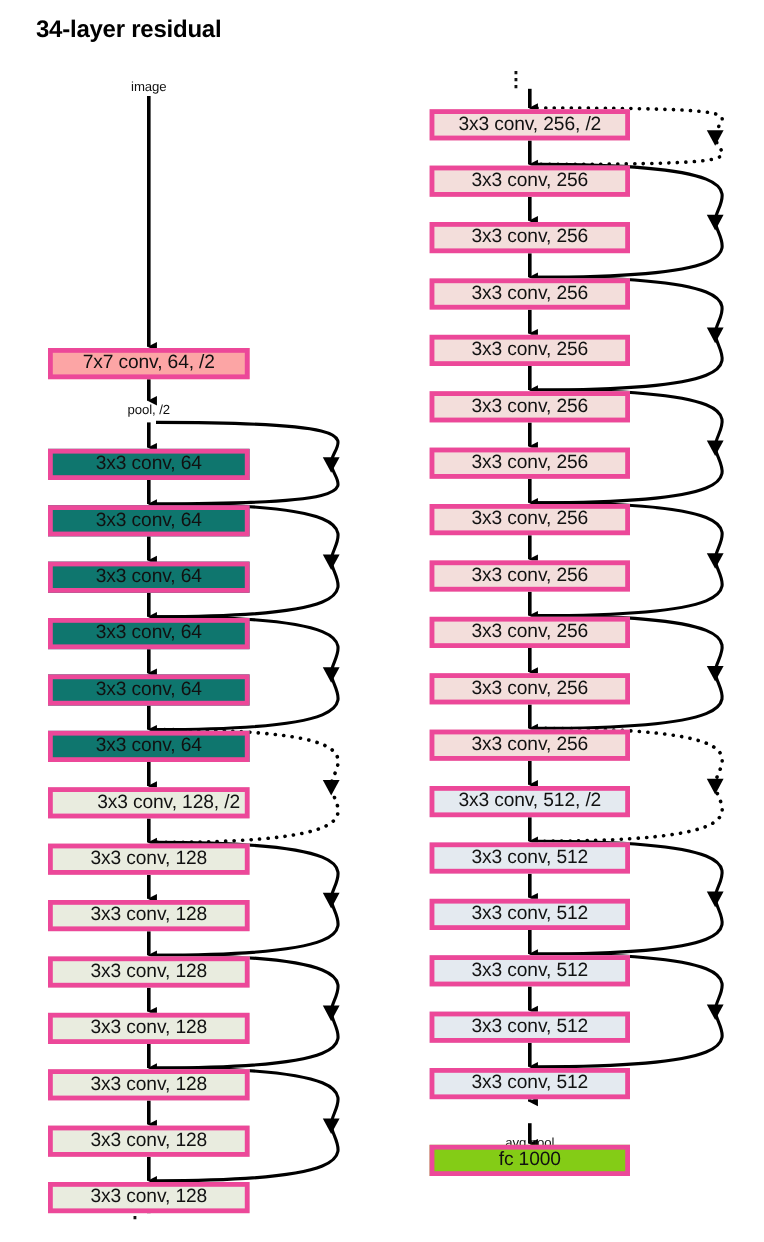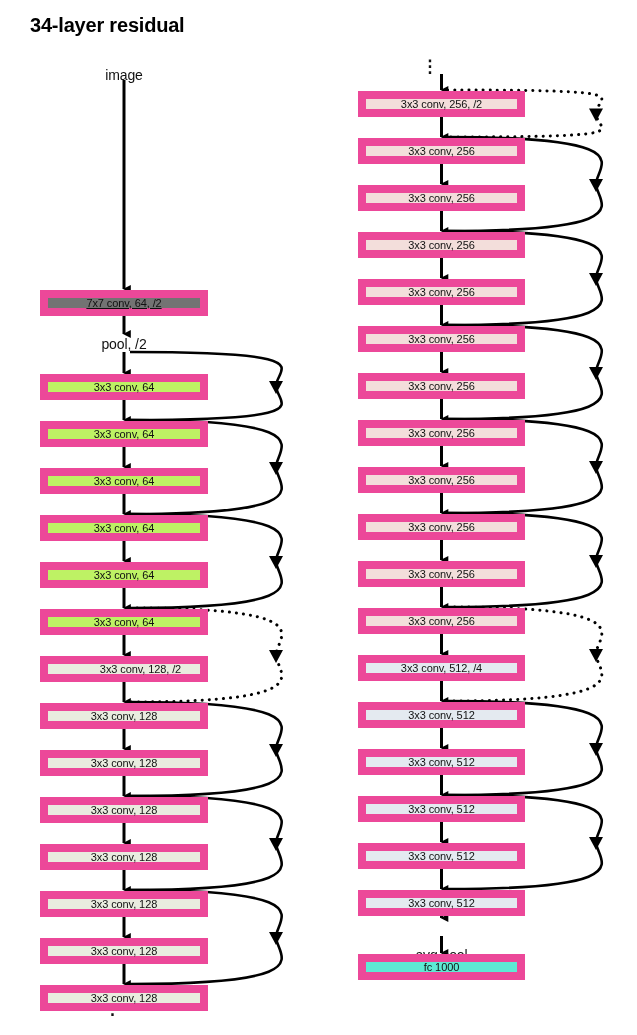--- a/index.html
+++ b/index.html
@@ -31,40 +31,40 @@
     color: #000;
     white-space: nowrap;
   }
   .col { position: absolute; top: 0; }
   #col-left  { left: 0; }
   #col-right { left: 0; }
 
   .node {
     position: absolute;
     box-sizing: border-box;
-    border: 8px solid #ec4899;
+    border: 4px solid #ec4899;
     display: flex;
     align-items: center;
     justify-content: center;
-    font-size: 11px;
+    font-size: 16px;
     line-height: 1;
     color: #111;
     white-space: nowrap;
     letter-spacing: -0.1px;
   }
-  .fill-stem  { background: #737373; text-decoration: underline; }
-  .fill-c64   { background: #bef264; }
+  .fill-stem  { background: #fca5a5; }
+  .fill-c64   { background: #0f766e; }
   .fill-c128  { background: #e9ecdf; }
   .fill-c256  { background: #f3dedb; }
   .fill-c512  { background: #e4eaf0; }
-  .fill-plain { background: #5eead4; }
+  .fill-plain { background: #84cc16; }
 
   .plainlabel {
     position: absolute;
-    font-size: 14px;
+    font-size: 11px;
     line-height: 1;
     color: #111;
     white-space: nowrap;
     text-align: center;
     letter-spacing: -0.1px;
   }
   .vdots {
     position: absolute;
     font-size: 17px;
     line-height: 1;
@@ -195,21 +195,21 @@
         <div class="node fill-c256" style="left: 358px; top: 185px; width: 167px; height: 26px;">3x3 conv, 256</div>
         <div class="node fill-c256" style="left: 358px; top: 232px; width: 167px; height: 26px;">3x3 conv, 256</div>
         <div class="node fill-c256" style="left: 358px; top: 279px; width: 167px; height: 26px;">3x3 conv, 256</div>
         <div class="node fill-c256" style="left: 358px; top: 326px; width: 167px; height: 26px;">3x3 conv, 256</div>
         <div class="node fill-c256" style="left: 358px; top: 373px; width: 167px; height: 26px;">3x3 conv, 256</div>
         <div class="node fill-c256" style="left: 358px; top: 420px; width: 167px; height: 26px;">3x3 conv, 256</div>
         <div class="node fill-c256" style="left: 358px; top: 467px; width: 167px; height: 26px;">3x3 conv, 256</div>
         <div class="node fill-c256" style="left: 358px; top: 514px; width: 167px; height: 26px;">3x3 conv, 256</div>
         <div class="node fill-c256" style="left: 358px; top: 561px; width: 167px; height: 26px;">3x3 conv, 256</div>
         <div class="node fill-c256" style="left: 358px; top: 608px; width: 167px; height: 26px;">3x3 conv, 256</div>
-        <div class="node fill-c512" style="left: 358px; top: 655px; width: 167px; height: 26px;">3x3 conv, 512, /4</div>
+        <div class="node fill-c512" style="left: 358px; top: 655px; width: 167px; height: 26px;">3x3 conv, 512, /2</div>
         <div class="node fill-c512" style="left: 358px; top: 702px; width: 167px; height: 26px;">3x3 conv, 512</div>
         <div class="node fill-c512" style="left: 358px; top: 749px; width: 167px; height: 26px;">3x3 conv, 512</div>
         <div class="node fill-c512" style="left: 358px; top: 796px; width: 167px; height: 26px;">3x3 conv, 512</div>
         <div class="node fill-c512" style="left: 358px; top: 843px; width: 167px; height: 26px;">3x3 conv, 512</div>
         <div class="node fill-c512" style="left: 358px; top: 890px; width: 167px; height: 26px;">3x3 conv, 512</div>
         <div class="node fill-plain" style="left: 358px; top: 954px; width: 167px; height: 26px;">fc 1000</div>
       </div>
   </div>
 
 </div>

